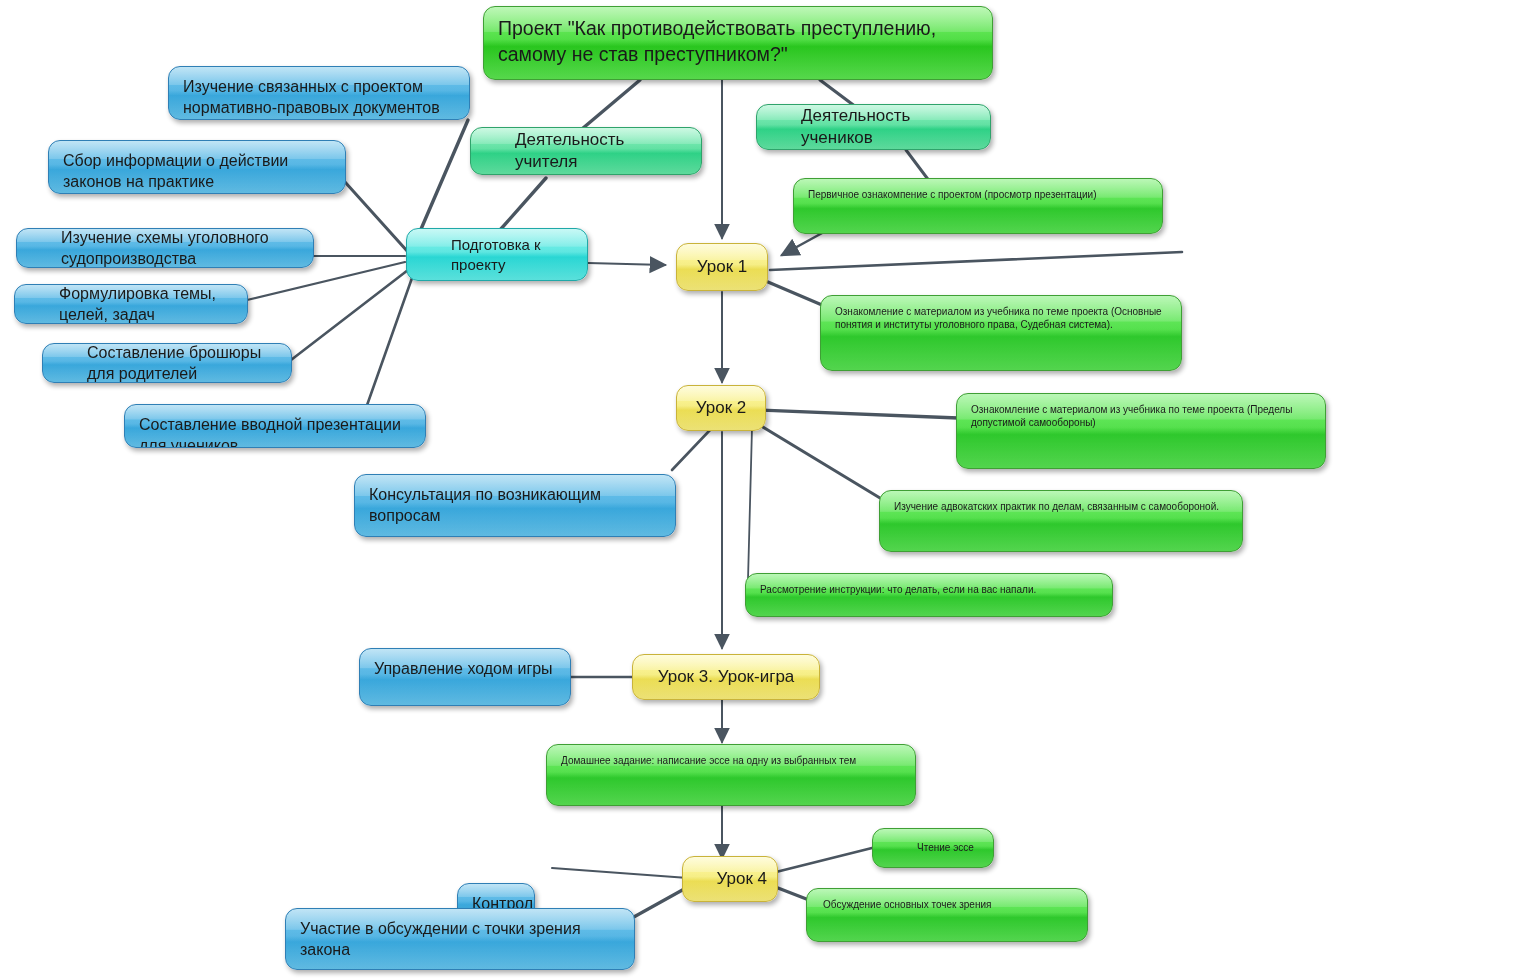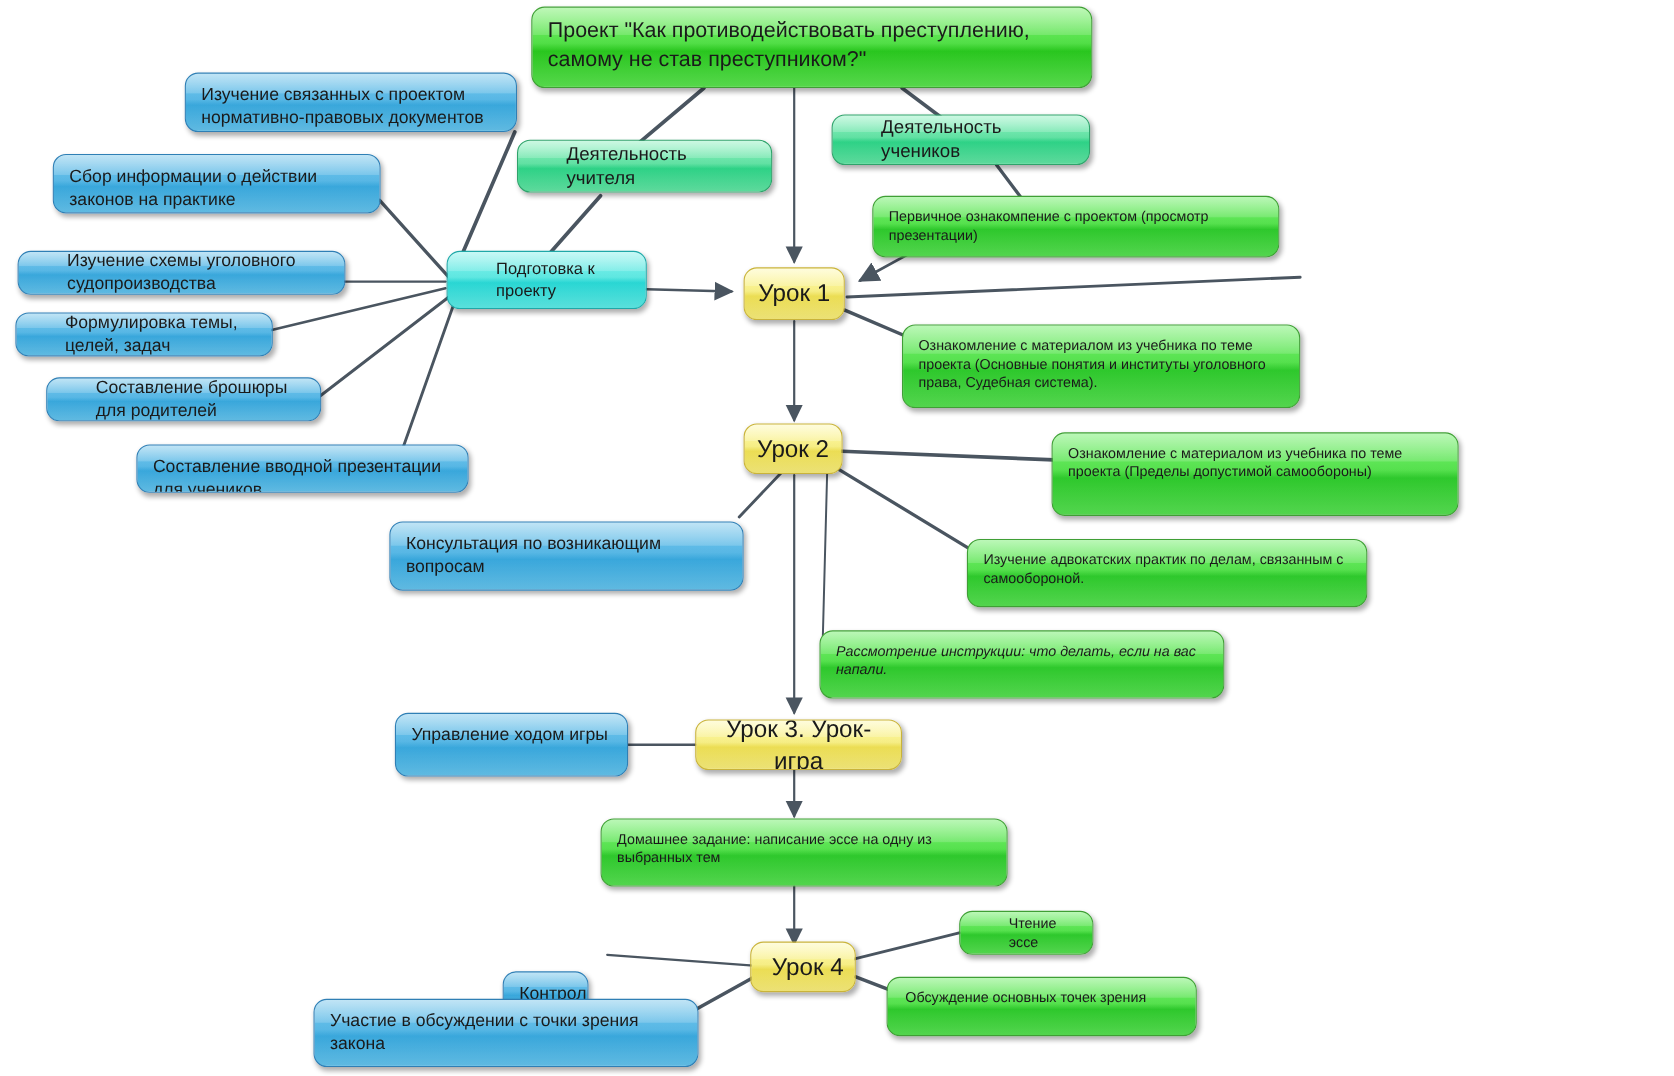--- a/index.html
+++ b/index.html
@@ -36,21 +36,21 @@
   
   .green{
     border:1px solid #3f9f35;
     background:
       linear-gradient(to bottom,
         rgba(255,255,255,.50) 0%,
         rgba(255,255,255,.16) 34%,
         rgba(255,255,255,0) 35%,
         rgba(0,0,0,.05) 100%),
       linear-gradient(to bottom,#76ef6e 0%,#56e24e 45%,#2fcb2d 55%,#57e052 100%);
-    font-size:13px;
+    font-size:10px;
   }
   
   .teal{
     border:1px solid #1fa8a8;
     background:
       linear-gradient(to bottom,
         rgba(255,255,255,.55) 0%,
         rgba(255,255,255,.18) 34%,
         rgba(255,255,255,0) 35%,
         rgba(0,0,0,.04) 100%),
@@ -83,21 +83,21 @@
   
   .yellow{
     border:1px solid #c9b33a;
     background:
       linear-gradient(to bottom,
         rgba(255,255,255,.60) 0%,
         rgba(255,255,255,.20) 34%,
         rgba(255,255,255,0) 35%,
         rgba(0,0,0,.04) 100%),
       linear-gradient(to bottom,#fdf7a8 0%,#f7ef86 45%,#eee055 55%,#f5ea7a 100%);
-    font-size:22px;
+    font-size:17px;
     align-items:center;
     justify-content:center;
     padding:6px 10px;
   }
   .vcenter{align-items:center;padding-left:44px;}
 </style>
 </head>
 <body>
 
 <div id="canvas">
@@ -237,21 +237,21 @@
   </div>
 
   <div class="node green" style="left:956px;top:393px;width:370px;height:76px;">
     <span class="txt">Ознакомление с материалом из учебника по теме проекта (Пределы допустимой самообороны)</span>
   </div>
 
   <div class="node green" style="left:879px;top:490px;width:364px;height:62px;">
     <span class="txt">Изучение адвокатских практик по делам, связанным с самообороной.</span>
   </div>
 
-  <div class="node green" style="left:745px;top:573px;width:368px;height:62px;font-style:italic;">
+  <div class="node green" style="left:745px;top:573px;width:368px;height:44px;">
     <span class="txt">Рассмотрение инструкции: что делать, если на вас напали.</span>
   </div>
 
   <div class="node green vcenter" style="left:872px;top:828px;width:122px;height:40px;">
     <span class="txt">Чтение эссе</span>
   </div>
 
   <div class="node green" style="left:806px;top:888px;width:282px;height:54px;padding-left:16px;">
     <span class="txt">Обсуждение основных точек зрения</span>
   </div>

